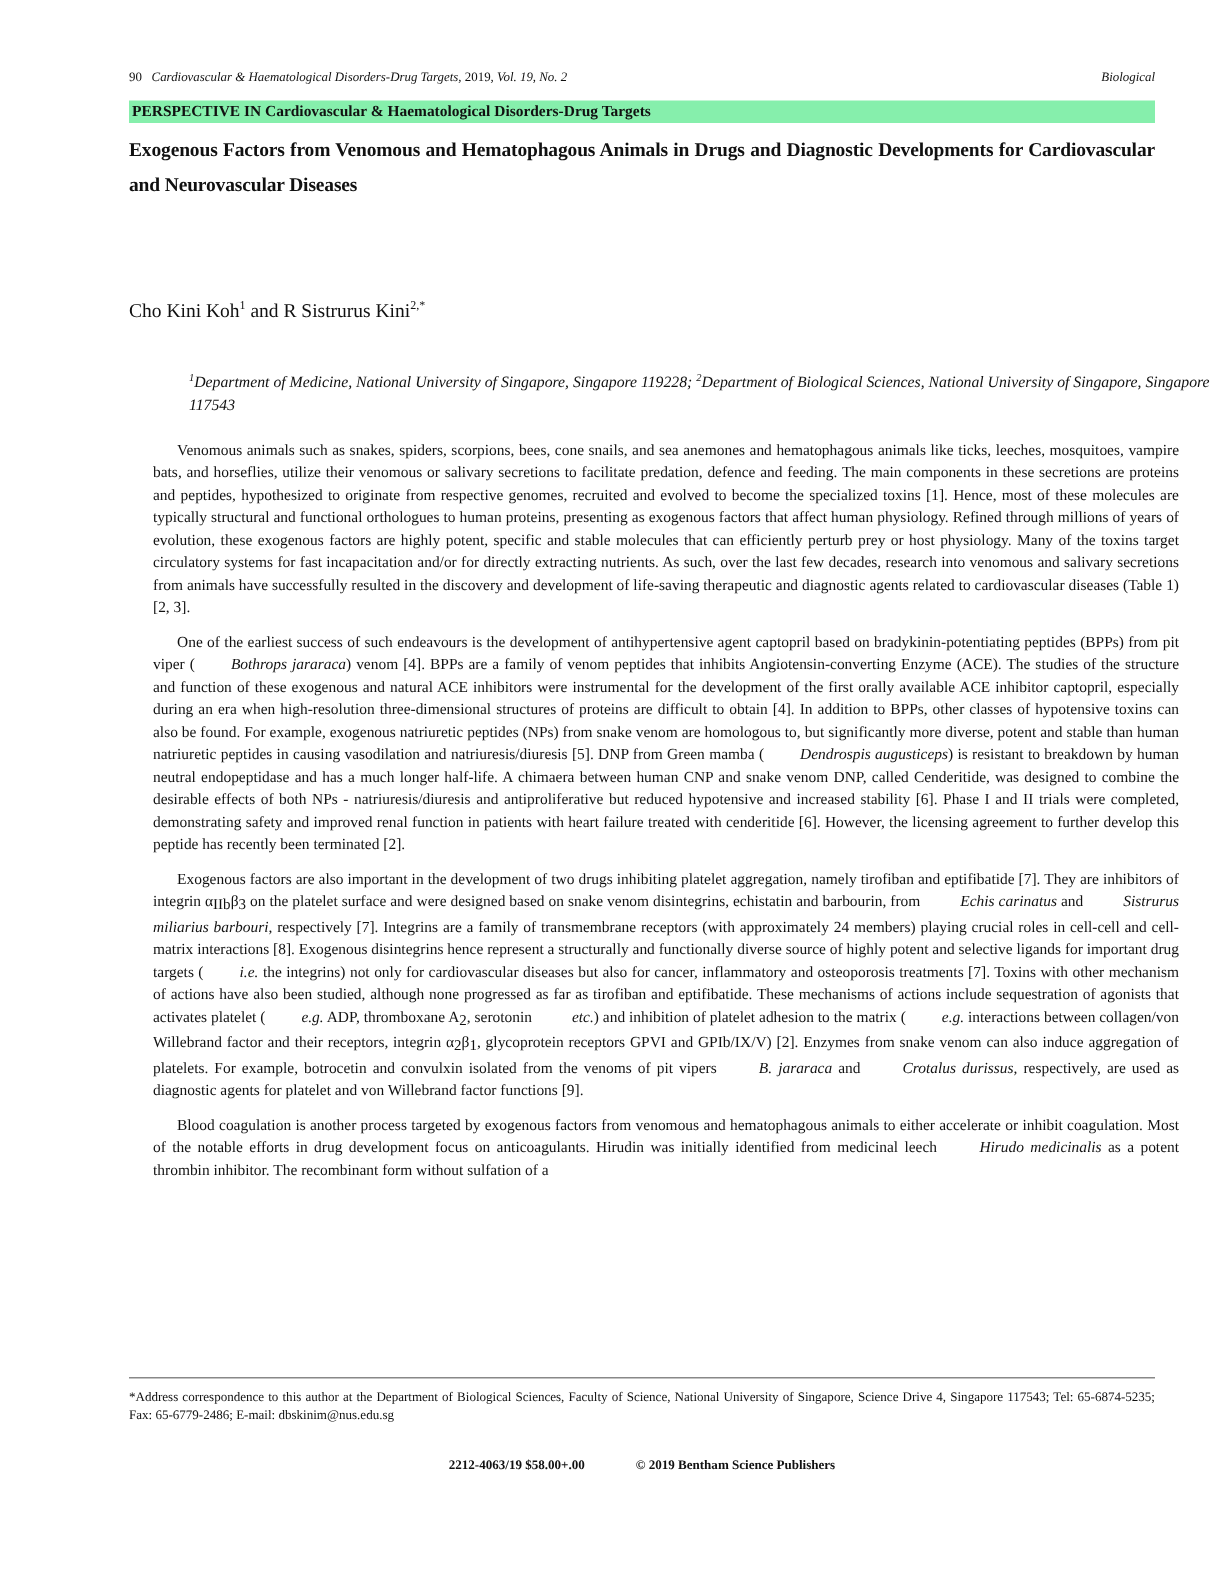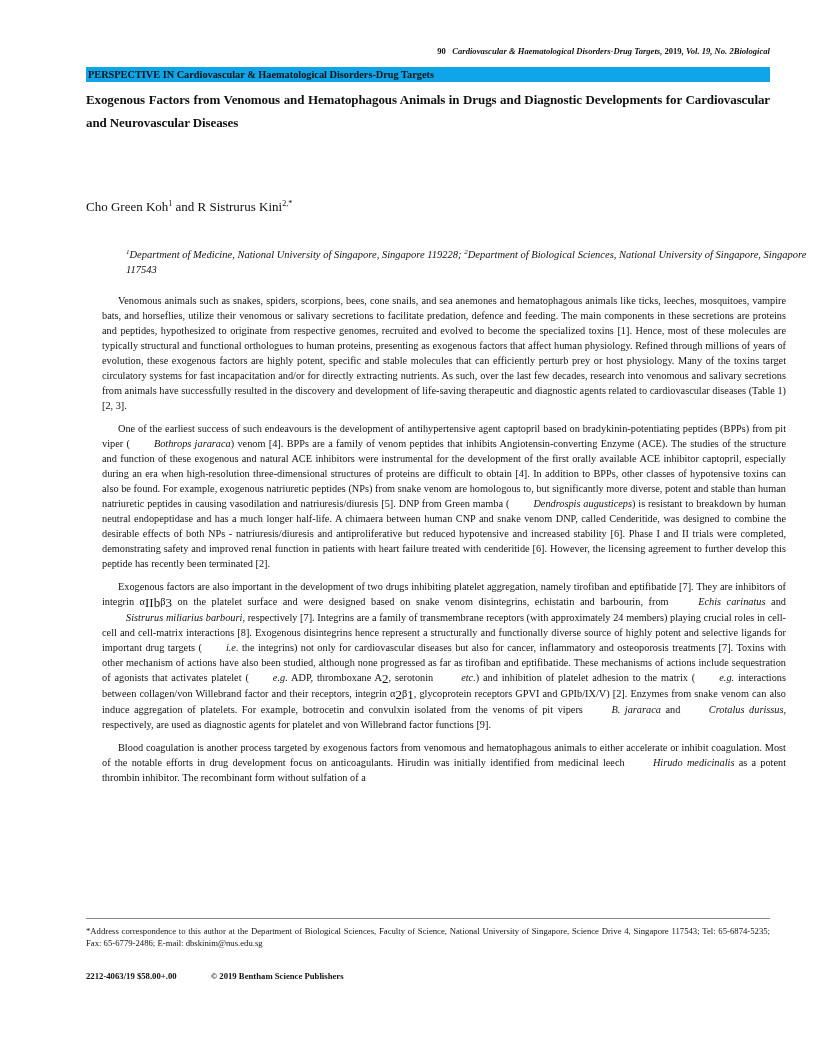--- a/index.html
+++ b/index.html
@@ -1,33 +1,33 @@
 <!DOCTYPE html>
 <html><head>
   <meta charset="utf-8">
   <style>
     html, body { margin: 0; padding: 0; background: #ffffff; }
     body { width: 816px; height: 1056px; position: relative; overflow: hidden; color: #111; font-family: "Liberation Serif", serif; }
     .page { position: absolute; left: 86px; top: 0; width: 684px; }
-    .running-head { position: absolute; top: 46px; left: 0; width: 684px; font-size: 8.6px; font-weight: bold; display: flex; justify-content: flex-end; }
+    .running-head { position: absolute; top: 46px; left: 0; width: 684px; font-size: 8.6px; font-weight: normal; display: flex; justify-content: space-between; }
     .running-head .it { font-style: italic; }
     .running-head .norm { font-style: normal; }
-    .banner { position: absolute; top: 67px; left: 0; width: 684px; height: 15px; background: #0ea5e9; font-size: 10.3px; font-weight: bold; line-height: 15px; padding-left: 2px; box-sizing: border-box; }
+    .banner { position: absolute; top: 67px; left: 0; width: 684px; height: 15px; background: #86efac; font-size: 10.3px; font-weight: bold; line-height: 15px; padding-left: 2px; box-sizing: border-box; }
     .title { position: absolute; top: 89px; left: 0; width: 684px; font-size: 13px; font-weight: bold; line-height: 22.5px; text-align: justify; text-align-last: left; letter-spacing: -0.1px; }
     .authors { position: absolute; top: 199px; left: 0; font-size: 13px; }
     .authors sup { font-size: 8px; vertical-align: 5px; }
     .affil { position: absolute; top: 245px; left: 0; width: 684px; font-size: 10.5px; font-style: italic; line-height: 15px; margin-left: 40px; }
     .affil sup { font-size: 7px; vertical-align: 4px; }
     .body-text { position: absolute; top: 293px; left: 0; width: 684px; font-size: 10.3px; line-height: 15.05px; text-align: justify; margin-left: 16px; }
     .body-text p { margin: 0 0 7.5px 0; text-indent: 16px; }
     .body-text i { font-style: italic; padding-left: 24px; }
-    .sub { font-size: 13px; vertical-align: -2px; }
+    .sub { font-size: 10px; vertical-align: -2px; }
     .fn-rule { position: absolute; top: 918px; left: 0; width: 684px; height: 1px; background: #888; }
     .footnote { position: absolute; top: 925px; left: 0; width: 684px; font-size: 8.7px; line-height: 12px; text-align: justify; }
-    .copyright { position: absolute; top: 971px; left: 0; width: 684px; font-size: 8.7px; font-weight: bold; text-align: left; }
+    .copyright { position: absolute; top: 971px; left: 0; width: 684px; font-size: 8.7px; font-weight: bold; text-align: center; }
     .copyright span { display: inline-block; }
     .copyright .gap { width: 34px; }
   </style>
 </head>
 <body>
 
 <div class="page">
 
   <div class="running-head">
     <span>
@@ -37,21 +37,21 @@
       <span class="it">Vol. 19, No. 2</span>
     </span>
     <span class="it">Biological</span>
   </div>
 
   <div class="banner">PERSPECTIVE IN Cardiovascular &amp; Haematological Disorders-Drug Targets</div>
 
   <h1 class="title" style="margin:0">Exogenous Factors from Venomous and Hematophagous Animals in Drugs and Diagnostic Developments for Cardiovascular and Neurovascular Diseases</h1>
 
   <div class="authors">
-    <span>Cho Green Koh</span><sup>1</sup><span> and </span><span>R Sistrurus Kini</span><sup>2,*</sup>
+    <span>Cho Kini Koh</span><sup>1</sup><span> and </span><span>R Sistrurus Kini</span><sup>2,*</sup>
   </div>
 
   <div class="affil">
     <sup>1</sup><span>Department of Medicine, National University of Singapore, Singapore 119228; </span><sup>2</sup><span>Department of Biological Sciences, National University of Singapore, Singapore 117543</span>
   </div>
 
   <div class="body-text">
     <p>Venomous animals such as snakes, spiders, scorpions, bees, cone snails, and sea anemones and hematophagous animals like ticks, leeches, mosquitoes, vampire bats, and horseflies, utilize their venomous or salivary secretions to facilitate predation, defence and feeding. The main components in these secretions are proteins and peptides, hypothesized to originate from respective genomes, recruited and evolved to become the specialized toxins [1]. Hence, most of these molecules are typically structural and functional orthologues to human proteins, presenting as exogenous factors that affect human physiology. Refined through millions of years of evolution, these exogenous factors are highly potent, specific and stable molecules that can efficiently perturb prey or host physiology. Many of the toxins target circulatory systems for fast incapacitation and/or for directly extracting nutrients. As such, over the last few decades, research into venomous and salivary secretions from animals have successfully resulted in the discovery and development of life-saving therapeutic and diagnostic agents related to cardiovascular diseases (Table 1) [2, 3].</p>
 
     <p><span>One of the earliest success of such endeavours is the development of antihypertensive agent captopril based on bradykinin-potentiating peptides (BPPs) from pit viper (</span><i>Bothrops jararaca</i><span>) venom [4]. BPPs are a family of venom peptides that inhibits Angiotensin-converting Enzyme (ACE). The studies of the structure and function of these exogenous and natural ACE inhibitors were instrumental for the development of the first orally available ACE inhibitor captopril, especially during an era when high-resolution three-dimensional structures of proteins are difficult to obtain [4]. In addition to BPPs, other classes of hypotensive toxins can also be found. For example, exogenous natriuretic peptides (NPs) from snake venom are homologous to, but significantly more diverse, potent and stable than human natriuretic peptides in causing vasodilation and natriuresis/diuresis [5]. DNP from Green mamba (</span><i>Dendrospis augusticeps</i><span>) is resistant to breakdown by human neutral endopeptidase and has a much longer half-life. A chimaera between human CNP and snake venom DNP, called Cenderitide, was designed to combine the desirable effects of both NPs - natriuresis/diuresis and antiproliferative but reduced hypotensive and increased stability [6]. Phase I and II trials were completed, demonstrating safety and improved renal function in patients with heart failure treated with cenderitide [6]. However, the licensing agreement to further develop this peptide has recently been terminated [2].</span></p>

